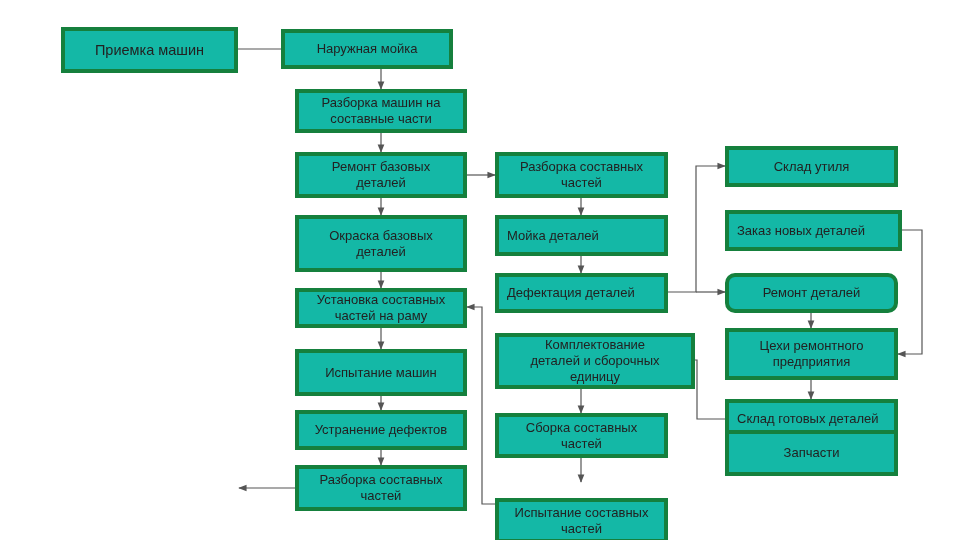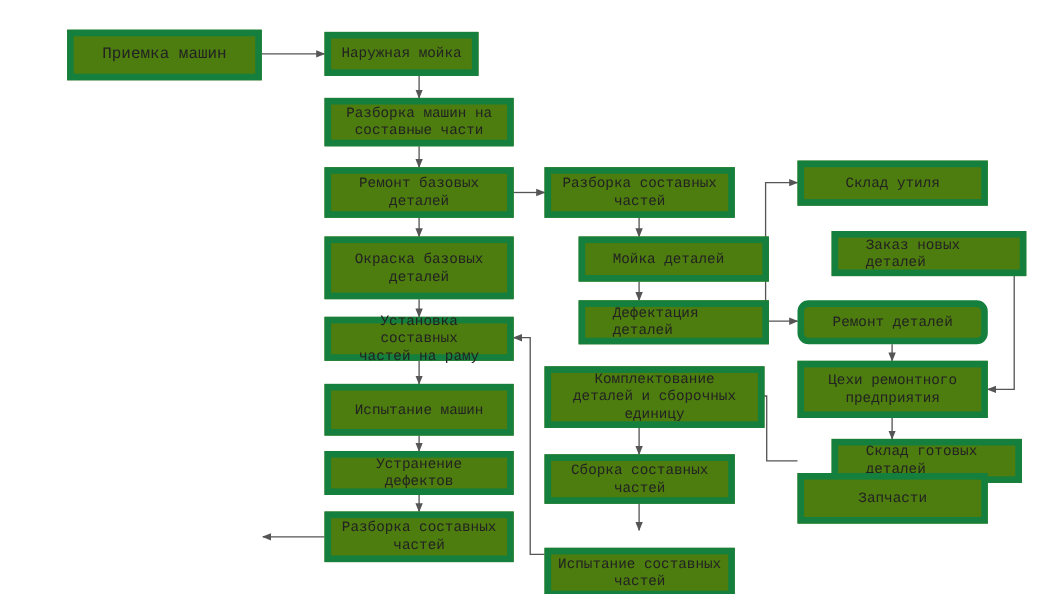--- a/index.html
+++ b/index.html
@@ -1,23 +1,23 @@
 <!DOCTYPE html>
 <html><head>
 <meta charset="utf-8">
 <style>
   html, body { margin: 0; padding: 0; background: #ffffff; }
   body { width: 960px; height: 540px; position: relative; overflow: hidden;
          font-family: "Liberation Sans", sans-serif; }
   #canvas { position: absolute; left: 0; top: 0; width: 960px; height: 540px; }
-  .node { position: absolute; box-sizing: border-box; background: #4d7c0f;
-          border: 6px solid #15803d; display: flex; align-items: center;
+  .node { position: absolute; box-sizing: border-box; background: #14b8a6;
+          border: 4px solid #15803d; display: flex; align-items: center;
           justify-content: center; text-align: center; color: #222222;
-          font-size: 13px; line-height: 16px; padding: 0 6px; font-family: Liberation Mono, monospace; }
-  .node.left { justify-content: flex-start; text-align: left; padding-left: 25px; margin-left: 31px; }
+          font-size: 13px; line-height: 16px; padding: 0 6px; }
+  .node.left { justify-content: flex-start; text-align: left; padding-left: 8px; }
   .node.big { font-size: 14.5px; }
   .node span { white-space: pre-line; }
   svg { position: absolute; left: 0; top: 0; }
 </style>
 </head>
 <body>
 
 <div id="canvas">
   <svg id="edges" width="960" height="540">
     <defs>
@@ -45,21 +45,21 @@
       <polyline points="811,454 811,439" fill="none" stroke="#555555" stroke-width="1.2" marker-end="url(#arr)"></polyline>
       <polyline points="725,419 697,419 697,360 668,360" fill="none" stroke="#555555" stroke-width="1.2" marker-end="url(#arr)"></polyline>
       <polyline points="581,389 581,413" fill="none" stroke="#555555" stroke-width="1.2" marker-end="url(#arr)"></polyline>
       <polyline points="581,458 581,482" fill="none" stroke="#555555" stroke-width="1.2" marker-end="url(#arr)"></polyline>
       <polyline points="495,504 482,504 482,307 467,307" fill="none" stroke="#555555" stroke-width="1.2" marker-end="url(#arr)"></polyline>
     </svg>
 
   <div class="node big" style="left:61px;top:27px;width:177px;height:46px;">
       <span>Приемка машин</span>
     </div>
-  <div class="node" style="left:295px;top:29px;width:140px;height:40px;">
+  <div class="node" style="left:281px;top:29px;width:172px;height:40px;">
       <span>Наружная мойка</span>
     </div>
   <div class="node" style="left:295px;top:89px;width:172px;height:44px;">
       <span>Разборка машин на
 составные части</span>
     </div>
   <div class="node" style="left:295px;top:152px;width:172px;height:46px;">
       <span>Ремонт базовых
 деталей</span>
     </div>

